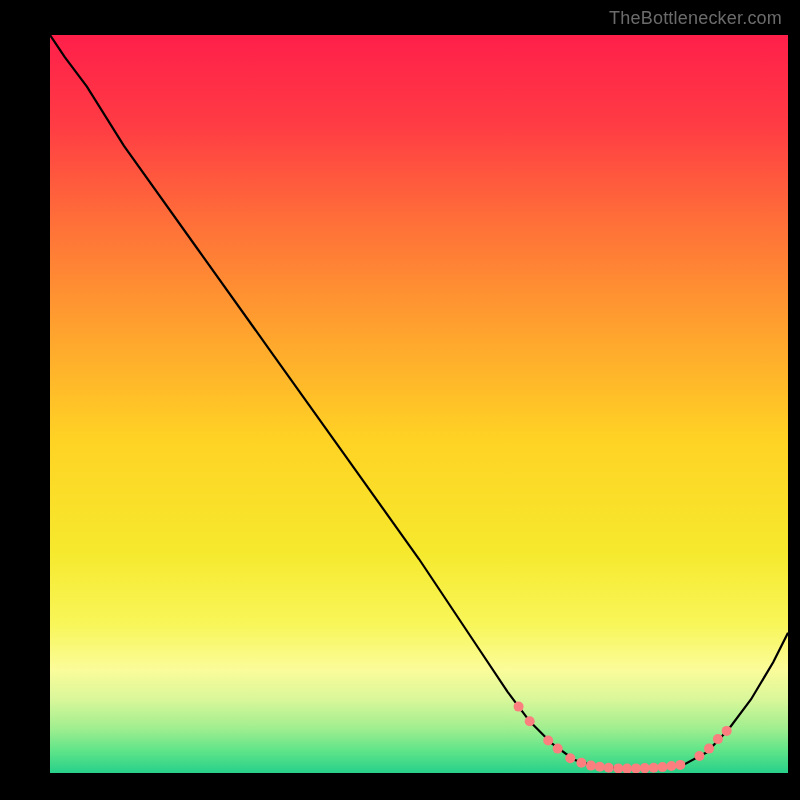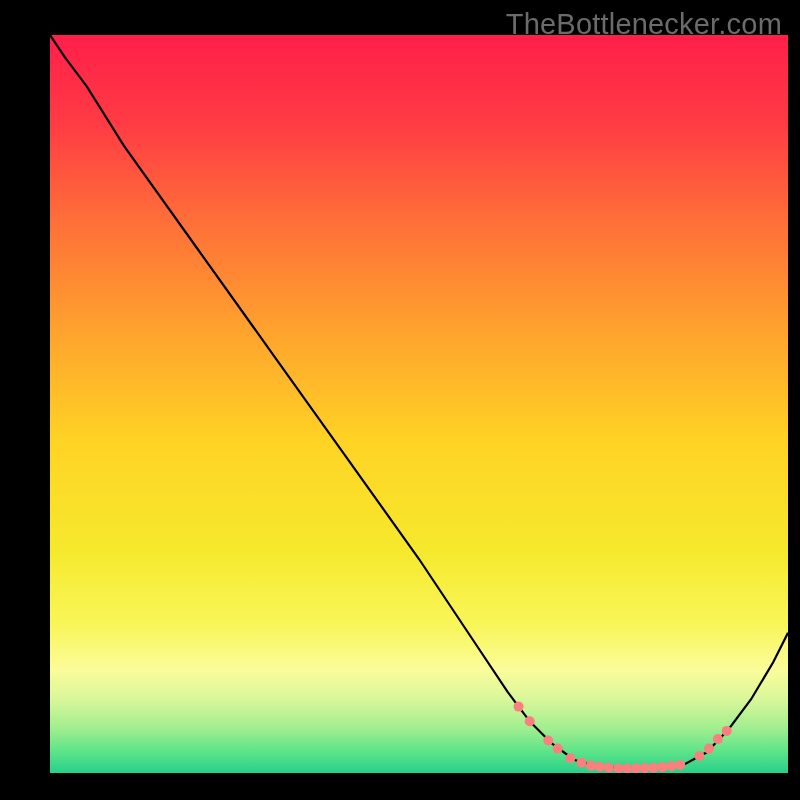--- a/index.html
+++ b/index.html
@@ -10,21 +10,21 @@
     top: 35px;
     width: 738px;
     height: 738px;
     background: #000;
   }
   .brand {
     position: absolute;
     top: 8px;
     right: 18px;
     color: #6b6b6b;
-    font-size: 29px;
+    font-size: 18px;
     font-weight: 500;
     letter-spacing: 0.2px;
   }
   .plot {
     position: absolute;
     left: 0;
     top: 0;
     width: 738px;
     height: 738px;
   }

